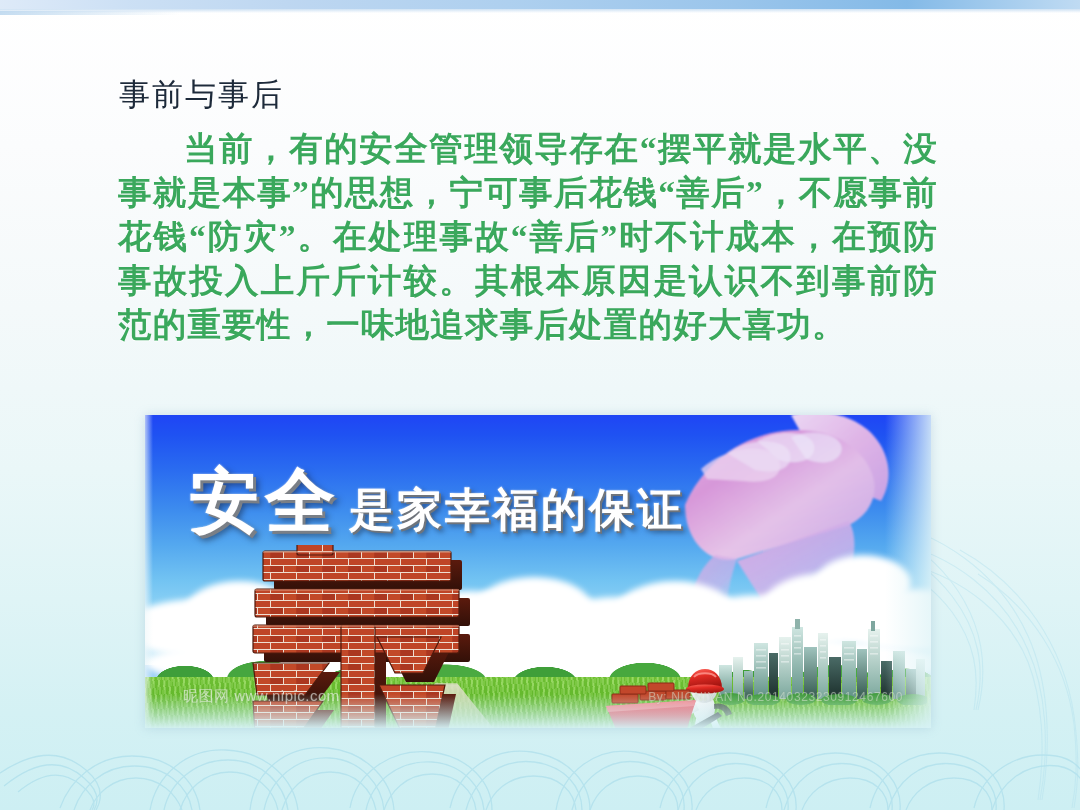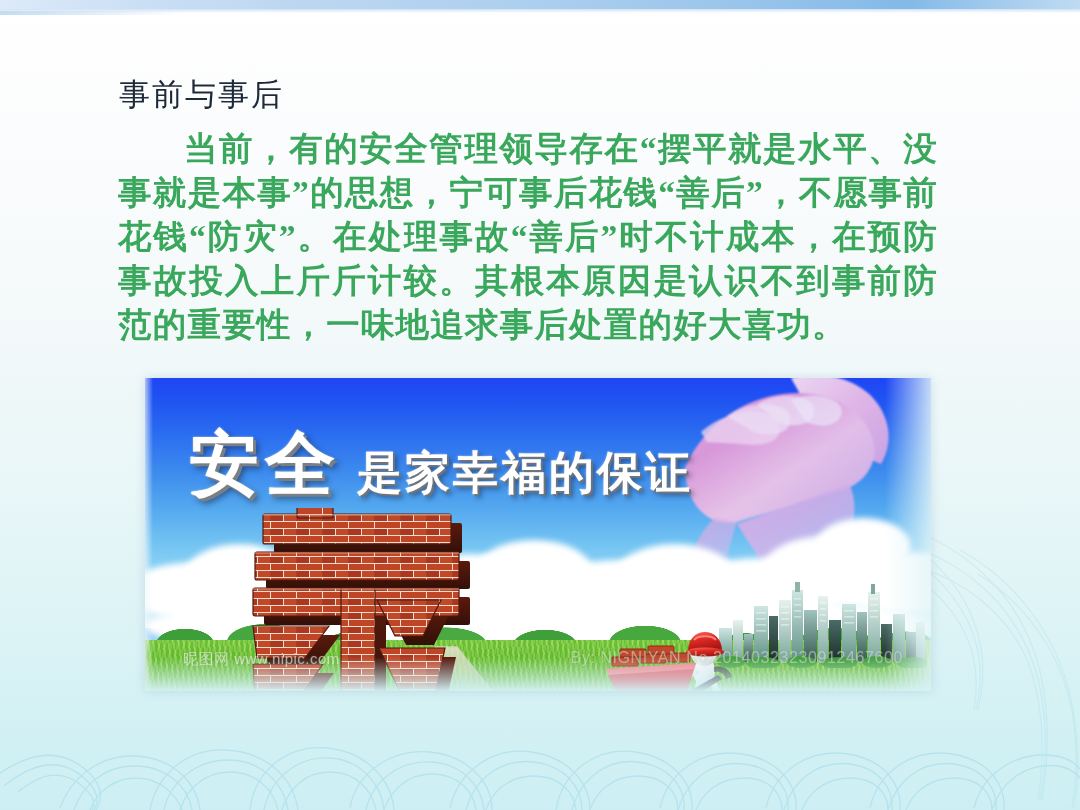--- a/index.html
+++ b/index.html
@@ -103,21 +103,21 @@
     font-weight: 600;
     text-indent: 66px;
     text-align: justify;
     text-shadow: 0 1px 0 rgba(255,255,255,.85);
   }
 
   
   .picture {
     position: absolute;
     left: 145px;
-    top: 378px;
+    top: 415px;
     width: 786px;
     height: 313px;
     overflow: hidden;
     background: #39a0f0;
     box-shadow: 0 0 10px rgba(120,160,190,.28);
   }
 
   
   .sky {
     position: absolute;
@@ -187,21 +187,21 @@
     font-family: "Liberation Sans", "DejaVu Sans", sans-serif;
     text-shadow:
       3px 3px 0 #7a7f86,
       5px 5px 6px rgba(20,30,50,.55),
       0 0 2px rgba(255,255,255,.8);
   }
   .headline .small {
     font-size: 45px;
     font-weight: 900;
     letter-spacing: 3px;
-    margin-left: 16px;
+    margin-left: 8px;
     color: #ffffff;
     font-family: "Liberation Sans", "DejaVu Sans", sans-serif;
     text-shadow:
       2px 2px 0 #6f747b,
       4px 4px 5px rgba(20,30,50,.5),
       0 0 2px rgba(255,255,255,.8);
   }
 
   
   .treeline {
@@ -323,21 +323,21 @@
   }
   .wm-left {
     left: 6px;
     bottom: 22px;
     font-size: 15px;
     letter-spacing: .5px;
   }
   .wm-right {
     right: 28px;
     bottom: 24px;
-    font-size: 16px;
+    font-size: 12px;
     letter-spacing: .6px;
     color: rgba(235,245,230,.45);
   }
 </style>
 </head>
 <body>
 
 <div class="slide">
 
   <div class="top-strip"></div>

